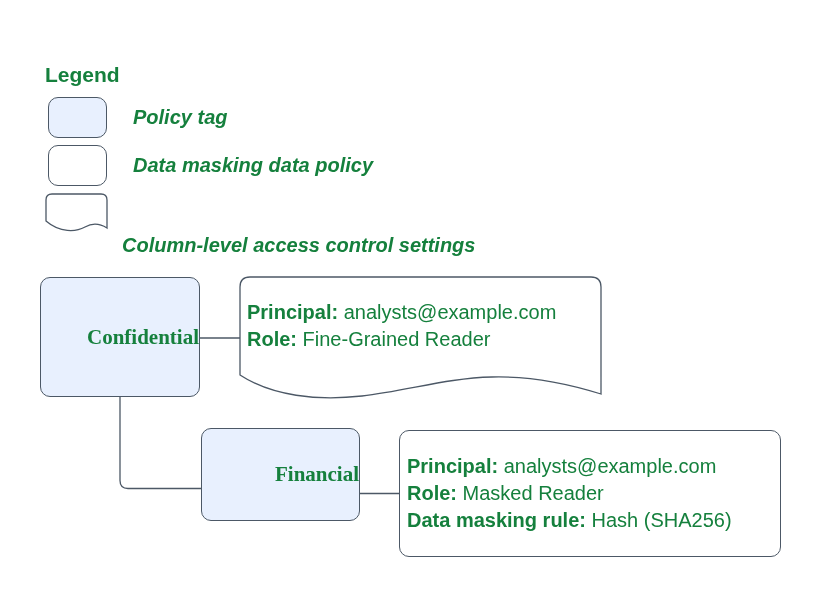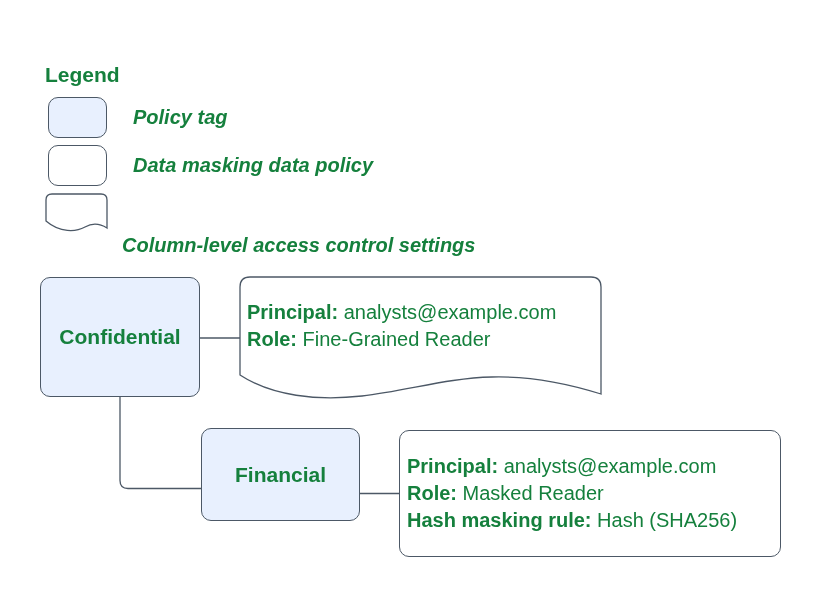--- a/index.html
+++ b/index.html
@@ -39,23 +39,24 @@
     line-height: 27px;
     font-style: italic;
   }
   .node {
     box-sizing: border-box;
     border: 1px solid #4c5866;
     border-radius: 10px;
     background: #e8f0fe;
     display: flex;
     align-items: center;
-    justify-content: center;
+    justify-content: flex-end;
     font-size: 21px;
     font-weight: bold;
+    font-family: Liberation Serif, serif;
   }
   .policy-box {
     box-sizing: border-box;
     border: 1px solid #4c5866;
     border-radius: 10px;
     background: #ffffff;
     display: flex;
     flex-direction: column;
     justify-content: center;
     padding-left: 7px;
@@ -123,18 +124,18 @@
   <div class="abs policy-box" style="left:399px; top:430px; width:382px; height:127px;">
     <div>
       <b>Principal:</b>
       <span>analysts@example.com</span>
     </div>
     <div>
       <b>Role:</b>
       <span>Masked Reader</span>
     </div>
     <div>
-      <b>Hash masking rule:</b>
+      <b>Data masking rule:</b>
       <span>Hash (SHA256)</span>
     </div>
   </div>
 
 </div>
 
 </body></html>

